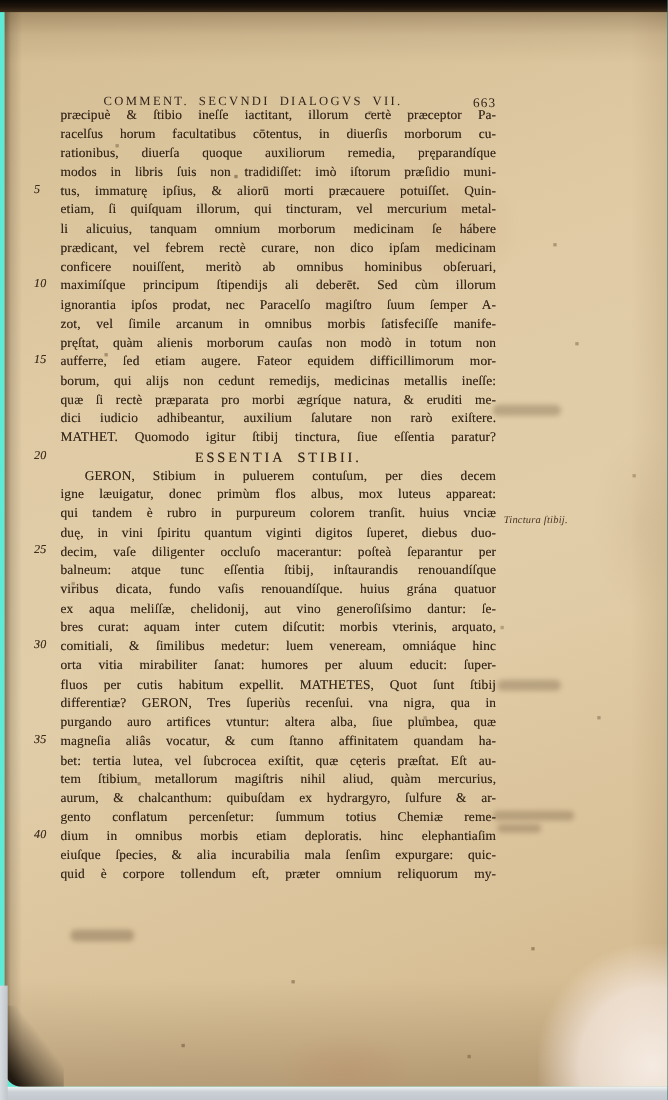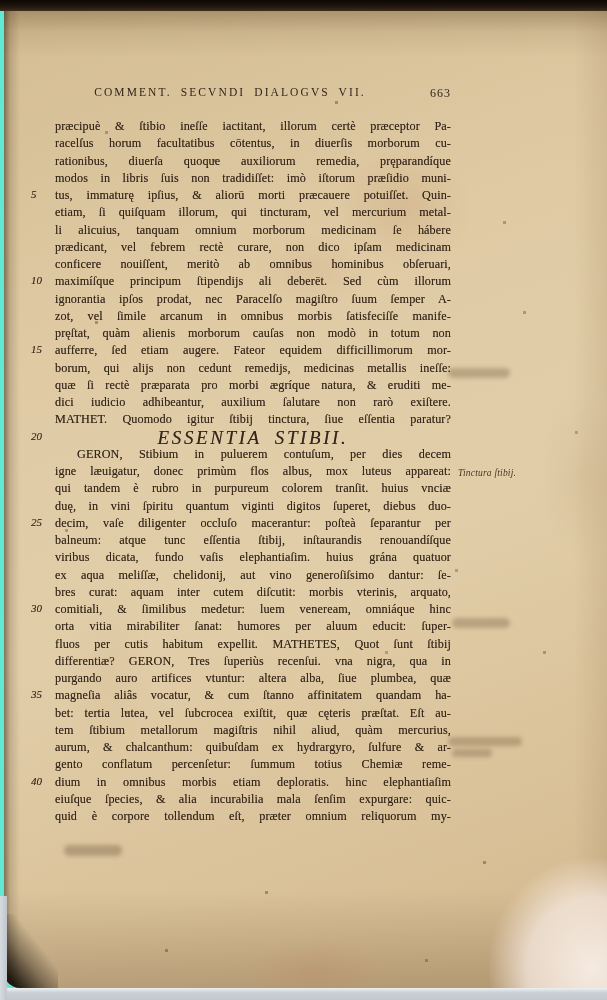--- a/index.html
+++ b/index.html
@@ -59,28 +59,28 @@
   .sm3{left:448px;top:737px;width:74px;height:9px;}
   .sm4{left:452px;top:749px;width:40px;height:8px;}
   .sm5{left:64px;top:845px;width:58px;height:11px;background:rgba(110,88,60,.38);}
   
   .running-header{position:absolute;left:55px;top:86px;width:396px;height:16px;
     color:#33241a;font-size:11.5px;}
   .rh-title{position:absolute;left:0;right:46px;text-align:center;
     letter-spacing:2.1px;word-spacing:4px;white-space:nowrap;}
   .rh-folio{position:absolute;right:0;top:0;font-size:12px;letter-spacing:1px;}
   
-  .text-block{position:absolute;left:55px;top:118px;width:396px;color:#35261a;
+  .text-block{position:absolute;left:55px;top:96px;width:396px;color:#35261a;
     text-shadow:0 0 .5px rgba(53,38,26,.55);}
   .line{position:relative;height:17.25px;}
   .line .txt{display:block;font-size:12.2px;line-height:17.25px;
     letter-spacing:.1px;text-align:justify;text-align-last:justify;white-space:nowrap;}
   .line.indent .txt{padding-left:22px;}
-  .line.heading .txt{text-align:center;text-align-last:center;font-style:italic;
-    font-size:19px;letter-spacing:2.6px;word-spacing:6px;}
+  .line.heading .txt{text-align:center;text-align-last:center;
+    font-size:13px;letter-spacing:2.6px;word-spacing:6px;}
   .ln{position:absolute;left:-24px;top:1px;width:20px;font-style:italic;
     font-size:11px;color:#3e2d1d;}
   
   .margin-note{position:absolute;left:458px;top:468px;width:120px;
     font-style:italic;font-size:9.5px;color:#4a3523;letter-spacing:.2px;}
 </style>
 </head>
 <body>
 
 <div class="canvas">
@@ -182,21 +182,21 @@
         <span class="txt">duę, in vini ſpiritu quantum viginti digitos ſuperet, diebus duo-</span>
       </div>
       <div class="line">
         <span class="ln">25</span>
         <span class="txt">decim, vaſe diligenter occluſo macerantur: poſteà ſeparantur per</span>
       </div>
       <div class="line">
         <span class="txt">balneum: atque tunc eſſentia ſtibij, inſtaurandis renouandíſque</span>
       </div>
       <div class="line">
-        <span class="txt">viribus dicata, fundo vaſis elephantiaſim. huius grána quatuor</span>
+        <span class="txt">viribus dicata, fundo vaſis renouandíſque. huius grána quatuor</span>
       </div>
       <div class="line">
         <span class="txt">ex aqua meliſſæ, chelidonij, aut vino generoſiſsimo dantur: ſe-</span>
       </div>
       <div class="line">
         <span class="txt">bres curat: aquam inter cutem diſcutit: morbis vterinis, arquato,</span>
       </div>
       <div class="line">
         <span class="ln">30</span>
         <span class="txt">comitiali, &amp; ſimilibus medetur: luem veneream, omniáque hinc</span>

